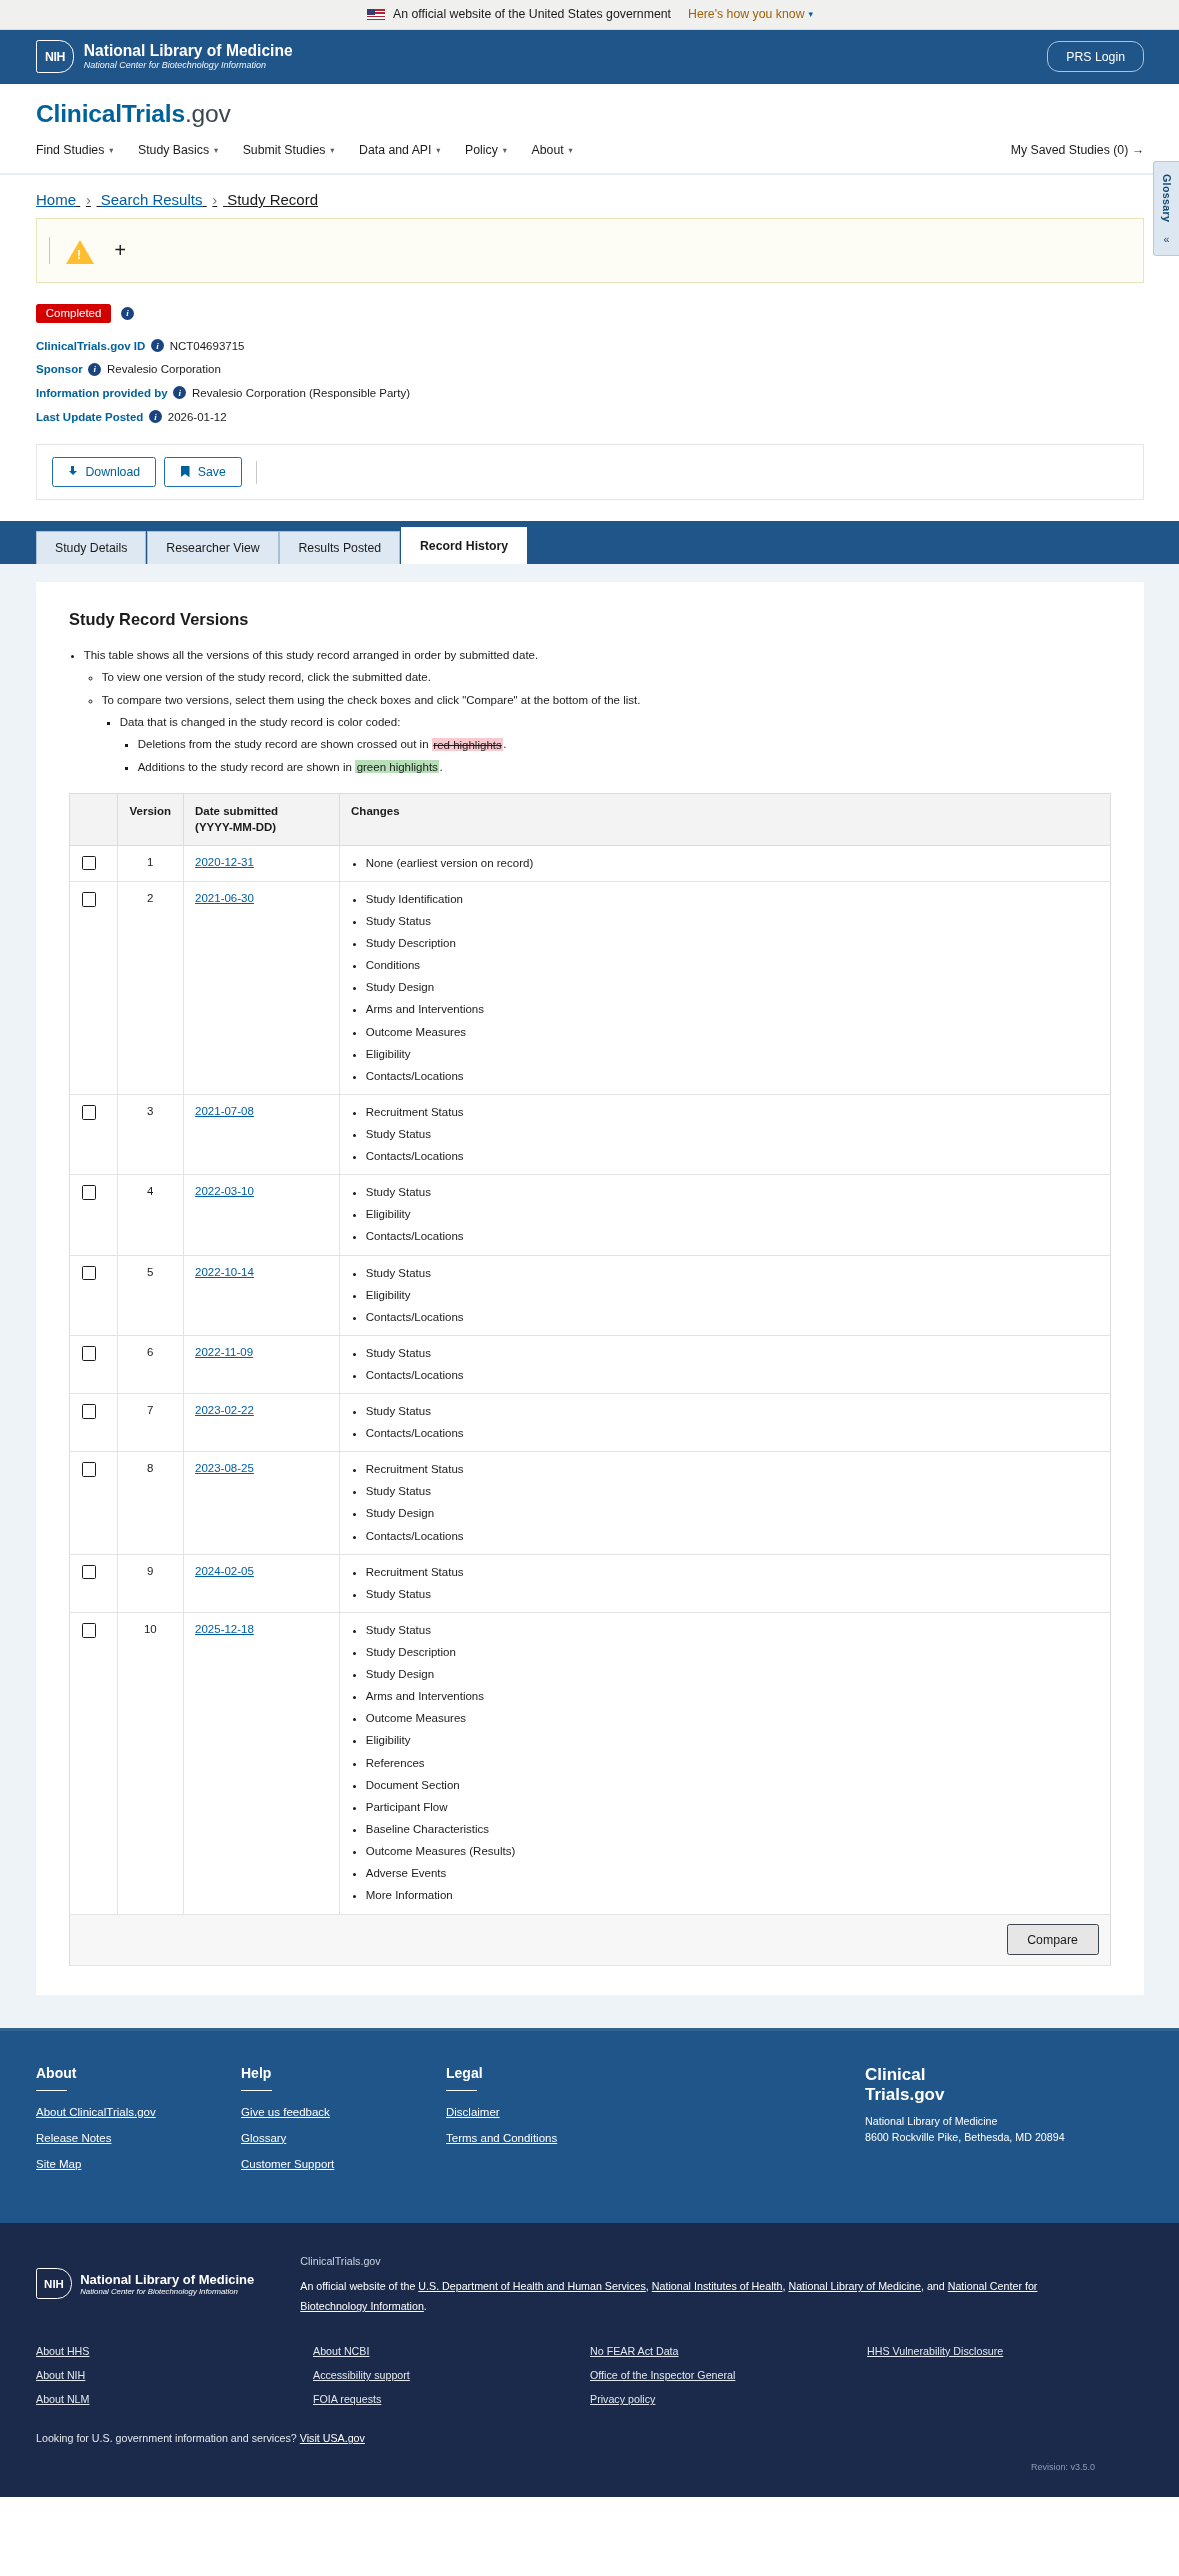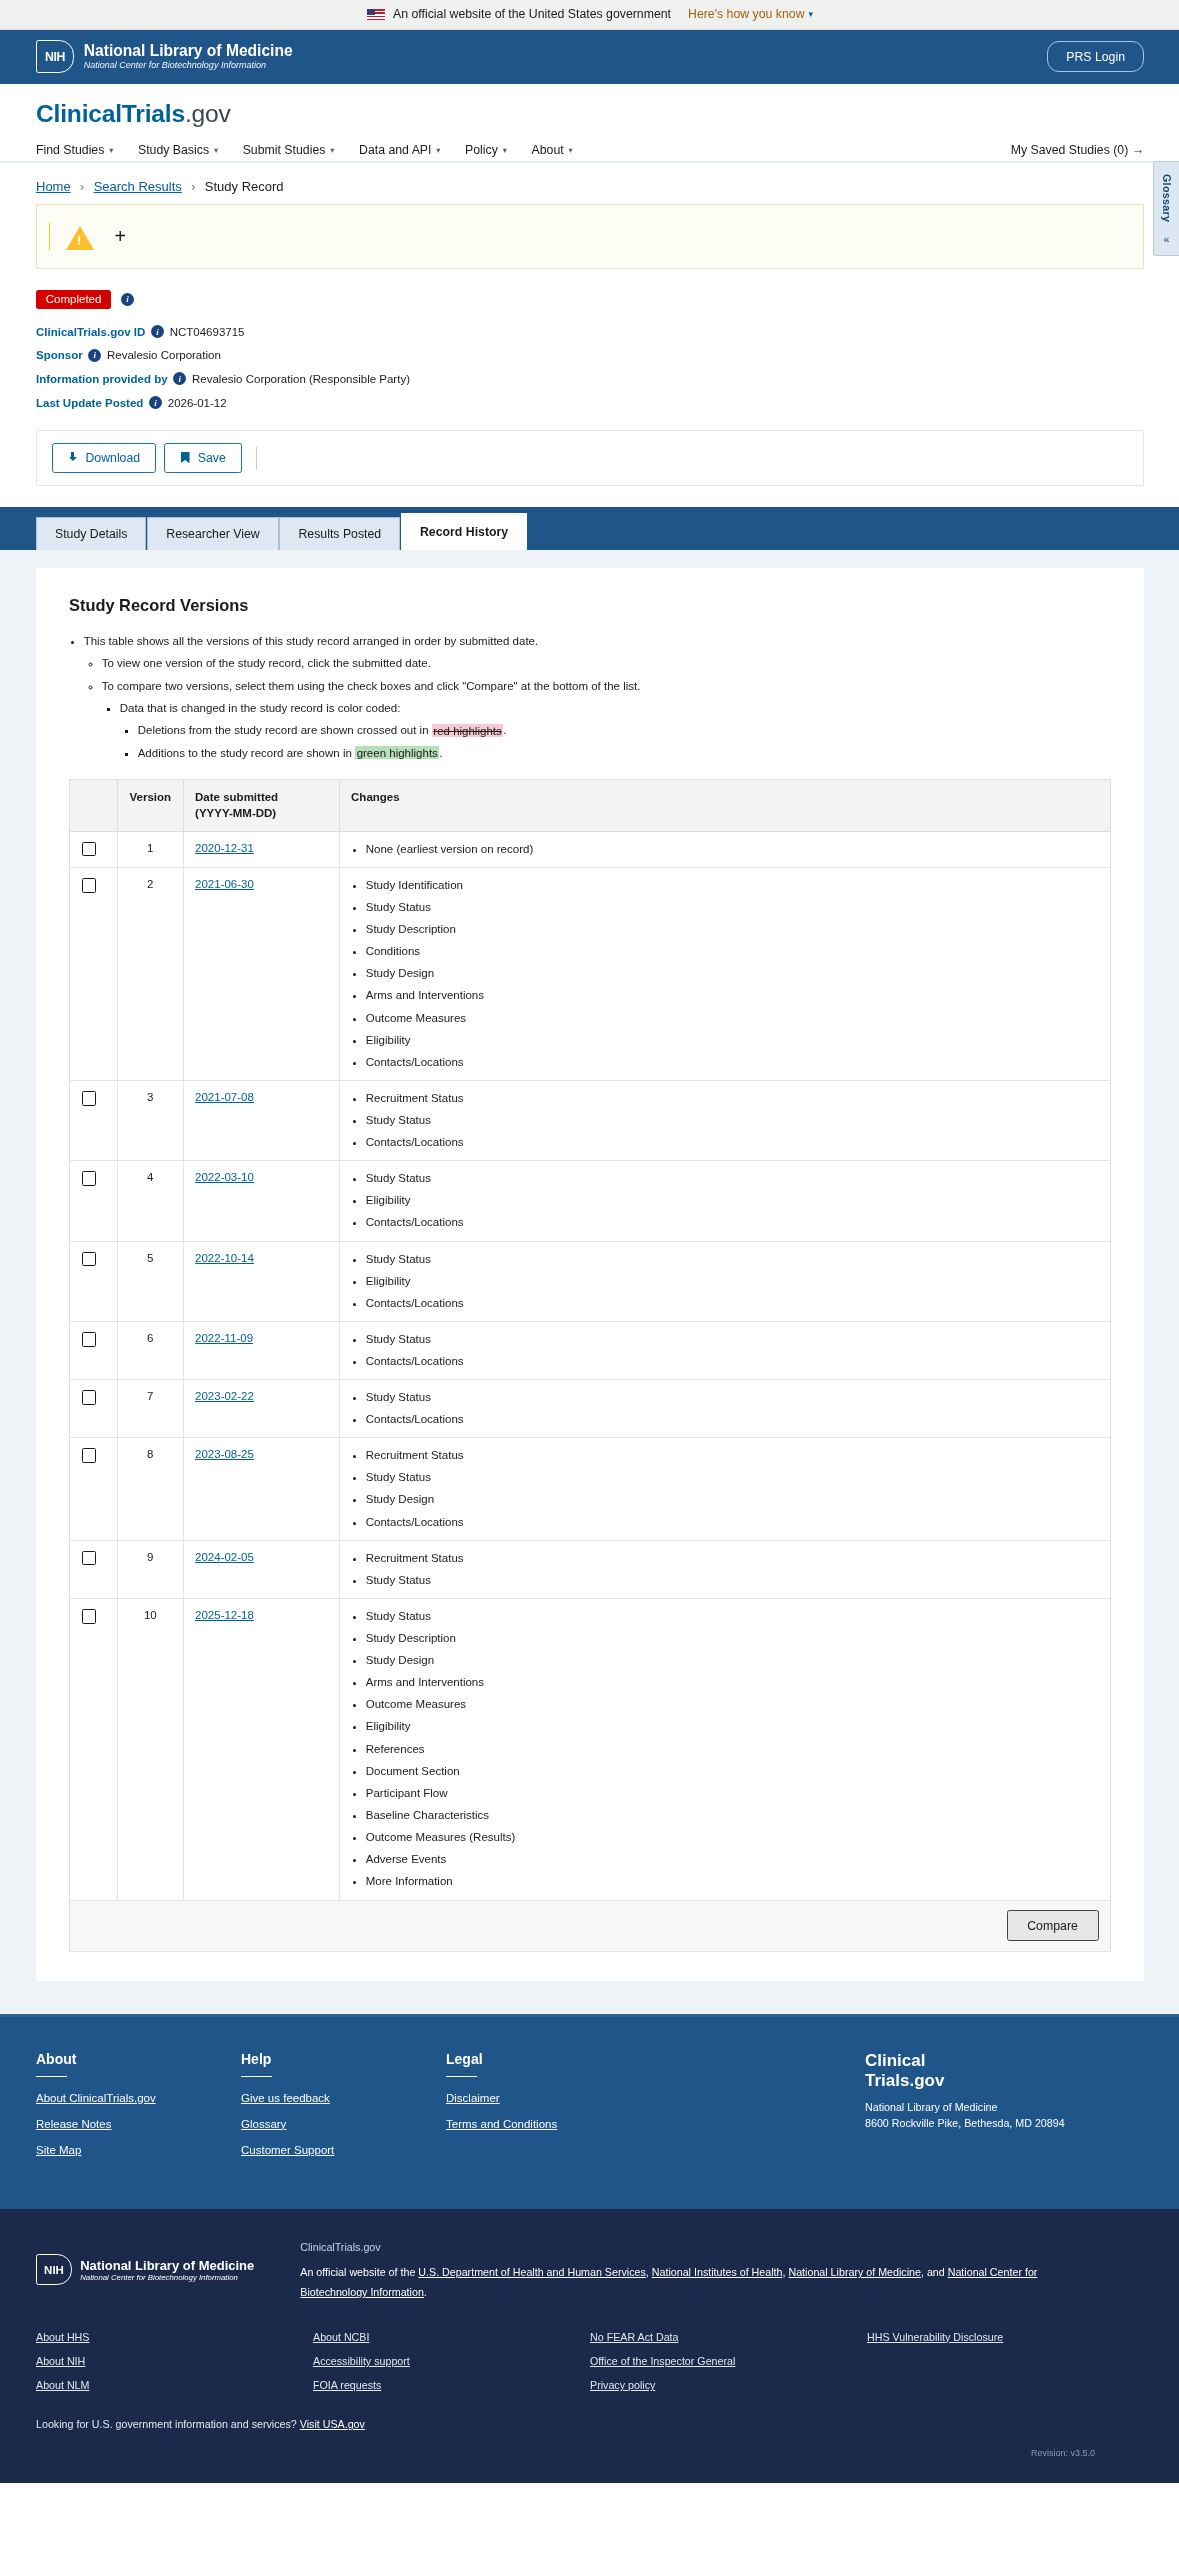--- a/index.html
+++ b/index.html
@@ -73,33 +73,33 @@
     font-family: inherit;
   }
 
   
   .site-header { background:#fff; padding: 16.4px 36px 0 36px; }
   .brand { font-size: 24.6px; font-weight: bold; color: #00629b; letter-spacing: -0.2px; }
   .brand .gov { color: #3d4551; font-weight: normal; }
   .mainnav {
     display: flex; align-items: center;
     margin-top: 14.7px;
-    padding-bottom: 4px;
+    padding-bottom: 16px;
     justify-content: space-between;
   }
   .mainnav ul { list-style:none; display:flex; margin:0; padding:0; gap: 24.6px; }
   .mainnav li { font-size: 12.3px; color: #1b1b1b; cursor: pointer; display:flex; align-items:center; gap:4.9px;}
   .mainnav li .chev { font-size: 8.2px; color:#5b616b; }
   .saved-studies { font-size: 12.3px; color:#1b1b1b; cursor:pointer; }
   .nav-rule { border-bottom: 2.5px solid #e7eef5; }
 
   
   .crumbs {
     padding: 16.4px 36px 9.8px 36px;
-    font-size: 13px; color: #1b1b1b;
+    font-size: 15px; color: #1b1b1b; text-decoration: underline;
   }
   .crumbs a { color: #005ea2; text-decoration: underline; }
   .crumbs .sep { color:#71767a; margin: 0 5.7px; }
 
   
   .glossary-tab {
     position: absolute;
     right: 0;
     top: 161px;
     width: 26px;

